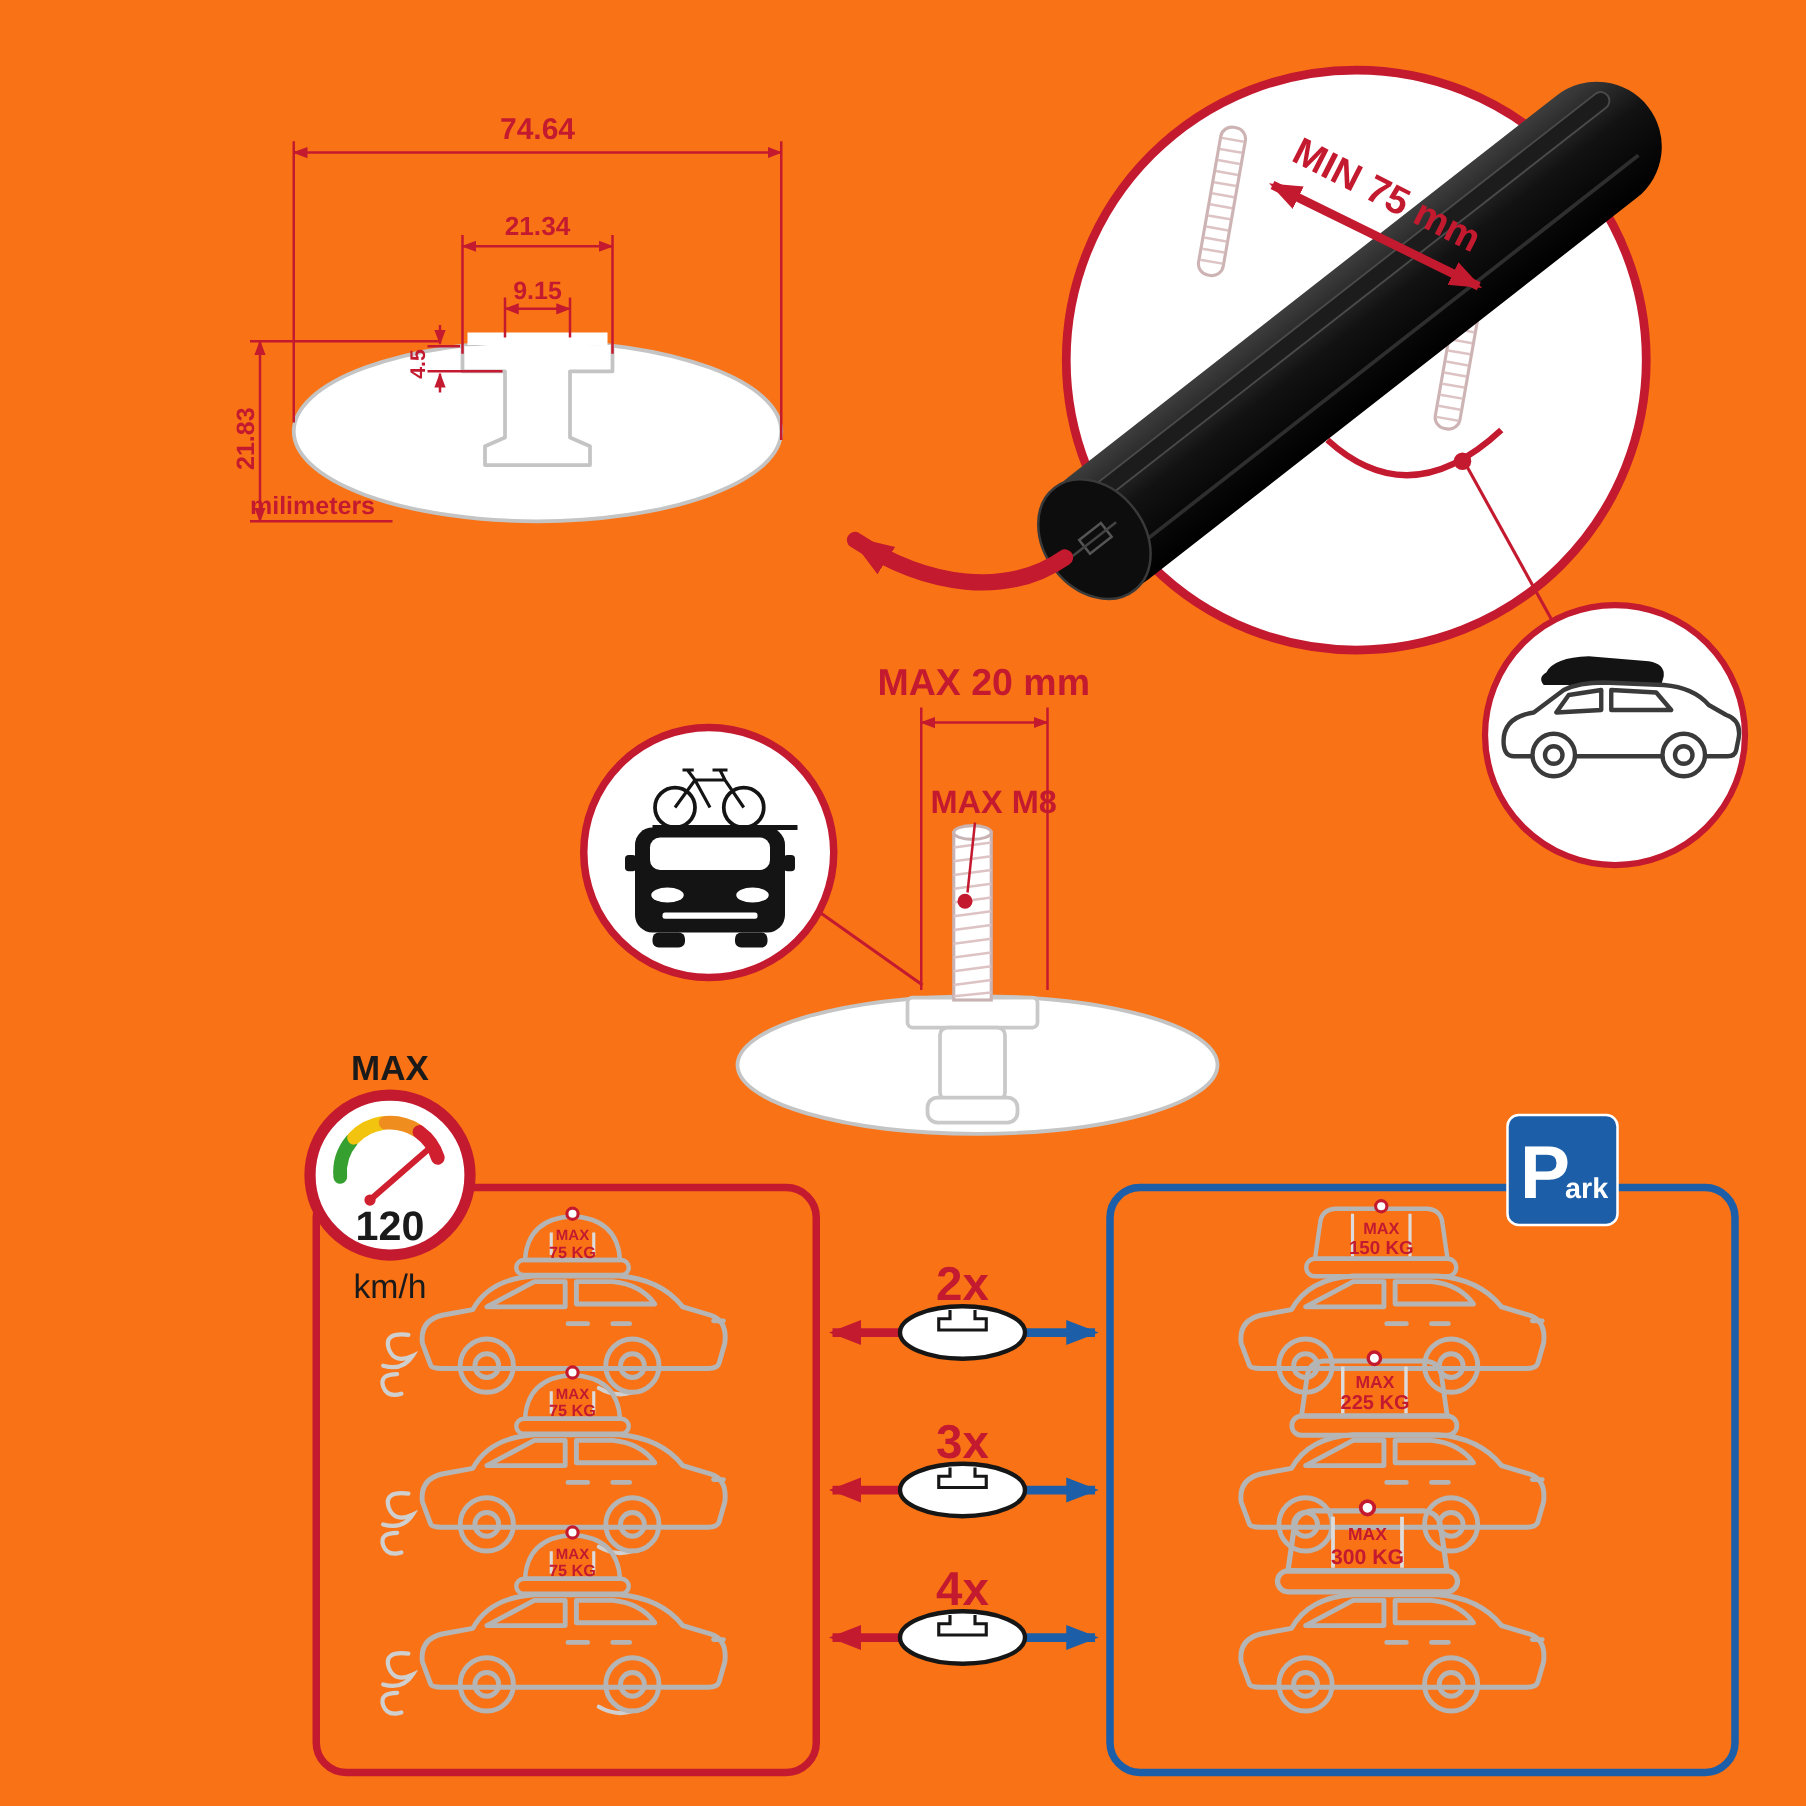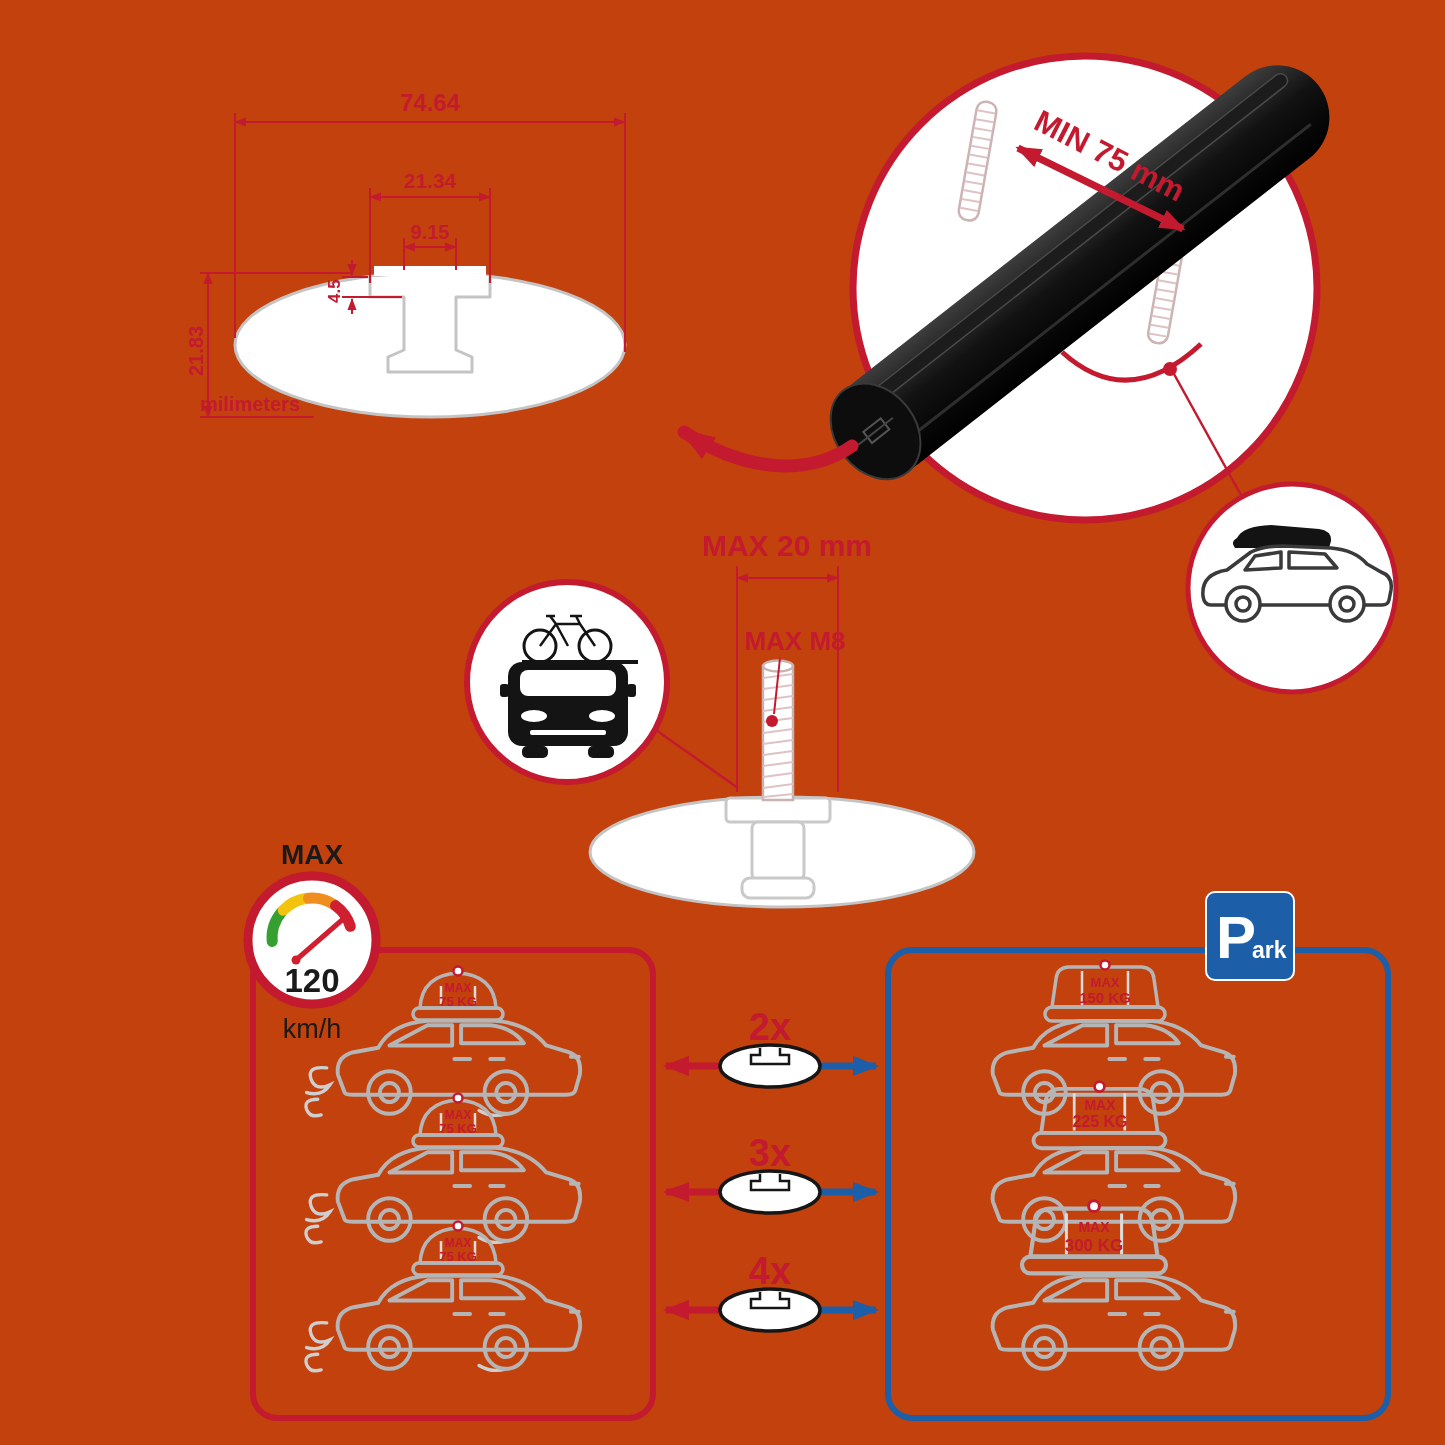--- a/index.html
+++ b/index.html
@@ -1,16 +1,16 @@
 <!DOCTYPE html>
 <html><head>
 <meta charset="utf-8">
 <style>
   html,body{margin:0;padding:0;background:#fff;}
-  .canvas{position:relative;width:1445px;height:1445px;background:#c2410c;overflow:hidden;font-family:"Liberation Sans",sans-serif;}
+  .canvas{position:relative;width:1445px;height:1445px;background:#f97316;overflow:hidden;font-family:"Liberation Sans",sans-serif;}
   svg{display:block;}
   text{font-family:"Liberation Sans",sans-serif;}
   .rt{fill:#c41a2f;font-weight:700;}
   .kt{fill:#1a1a1a;font-weight:700;}
   .kn{fill:#1a1a1a;font-weight:400;}
   .wt{fill:#ffffff;font-weight:700;}
   .mid{text-anchor:middle;}
   .dim{stroke:#c41a2f;stroke-width:2;fill:none;}
   .dimthin{stroke:#c41a2f;stroke-width:2;fill:none;}
   .dimthick{stroke:#c41a2f;stroke-width:7;fill:none;}

